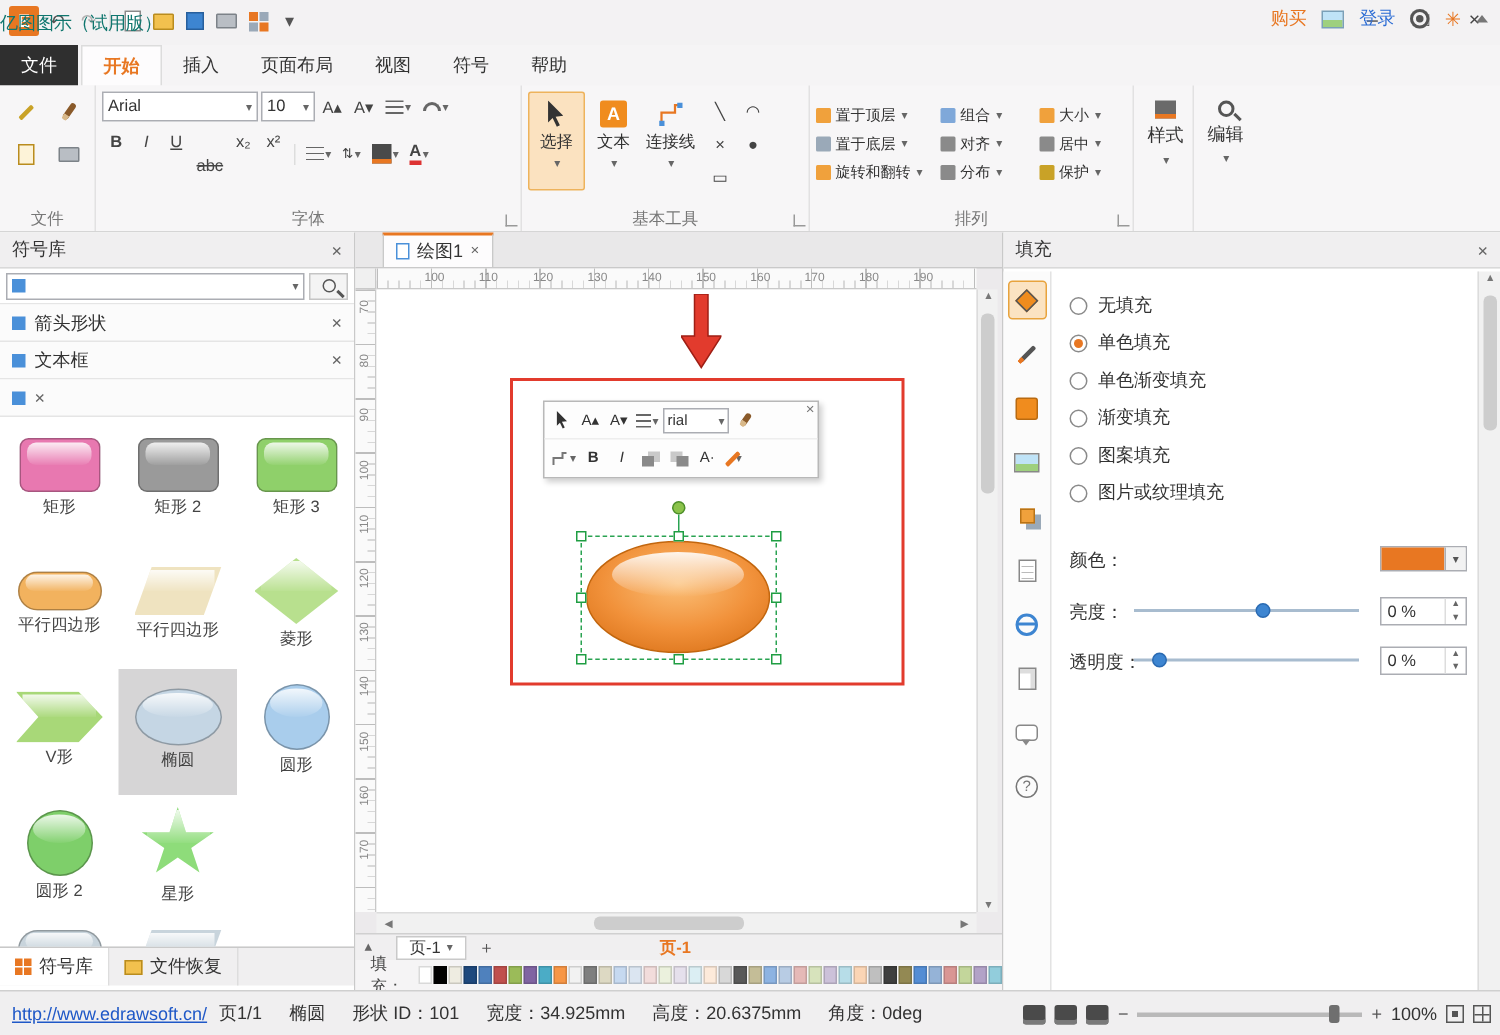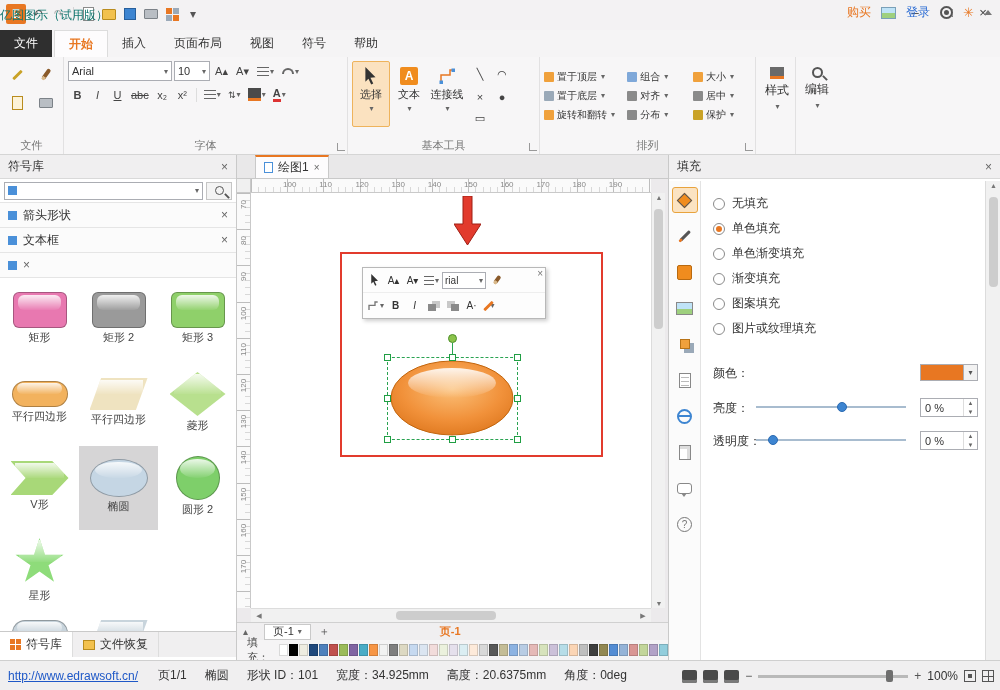--- a/index.html
+++ b/index.html
@@ -182,21 +182,21 @@
   .slider{position:absolute;left:55px;top:3px;width:150px;height:14px}
   .slider::before{content:'';position:absolute;left:0;right:0;top:6px;height:2px;background:#a8bccf}
   .sthumb{position:absolute;top:2px;width:10px;height:10px;border-radius:50%;background:#3d85d1;border:1px solid #2a6ab2}
   .spin{position:absolute;left:219px;top:1px;width:58px;height:19px;border:1px solid #abadb3;background:#fff;display:flex}
   .spin .val{flex:1;font-size:11px;padding:3px 4px}
   .spin .arrs{width:14px;border-left:1px solid #ddd;display:flex;flex-direction:column}
   .spin .arrs span{flex:1;font-size:6px;color:#666;text-align:center;line-height:8px}
   .rpscroll{position:absolute;right:0;top:26px;width:15px;bottom:0;background:#f1f1f1;border-left:1px solid #dcdcdc}
 
   
-  .statusbar{position:absolute;left:0;top:660px;width:1000px;height:30px;background:#f0eff0;border-top:1px solid #cfcfcf;display:flex;align-items:center;padding:0 8px;gap:20px}
+  .statusbar{position:absolute;left:0;top:660px;width:1000px;height:30px;background:#f0eff0;border-top:1px solid #cfcfcf;display:flex;align-items:center;padding:0 8px;gap:8px}
   .url{color:#1f58c7;text-decoration:underline}
   .sit{color:#333}
   .sb-right{position:absolute;right:6px;top:0;height:30px;display:flex;align-items:center;gap:6px}
   .vmi{width:15px;height:13px;background:#4a4a4a;border-radius:2px;box-shadow:inset 0 -3px 0 #7a7a7a}
   .zslider{width:150px;height:3px;background:#b9b9b9;position:relative}
   .zthumb{position:absolute;left:85%;top:-5px;width:7px;height:12px;background:#6f6f6f;border-radius:2px}
   .fitic{width:12px;height:12px;border:1px solid #555;position:relative}
   .fitic::after{content:'';position:absolute;left:3px;top:3px;width:4px;height:4px;background:#555}
   .gridic{width:12px;height:12px;border:1px solid #555;background:
      linear-gradient(#555,#555) 50% 0/1px 100% no-repeat,
@@ -296,21 +296,21 @@
         <div class="sbtn">
             <span class="arc"></span>
             <span class="dd">▾</span>
           </div>
       </div>
       <div class="fr2">
         <span style="display:flex;gap:1px">
             <div class="sbtn" style="font-weight: bold;">B</div>
             <div class="sbtn" style="font-style: italic;">I</div>
             <div class="sbtn" style="text-decoration: underline;">U</div>
-            <div class="sbtn" style="text-decoration: line-through;">abc</div>
+            <div class="sbtn" style="text-decoration: line-through; margin-top: 16px;">abc</div>
             <div class="sbtn" style="">x₂</div>
             <div class="sbtn" style="">x²</div>
           </span>
         <span style="width:1px;height:14px;background:#ddd;margin:0 3px"></span>
         <div class="sbtn">
             <span class="bars"></span>
             <span class="dd">▾</span>
           </div>
         <div class="sbtn">
             <span style="font-size:9px">⇅</span>
@@ -494,20 +494,24 @@
           <div class="shp diamond" style="--c: #b8e08e;"></div>
           <div class="slbl">菱形</div>
         </div>
         <div class="cell">
           <div class="shp chevron" style="--c: #a8d878;"></div>
           <div class="slbl">V形</div>
         </div>
         <div class="cell sel">
           <div class="shp ellipse" style="--c: #c5d6e4;"></div>
           <div class="slbl">椭圆</div>
+        </div>
+        <div class="cell">
+          <div class="shp circle" style="--c: #a9cdec;"></div>
+          <div class="slbl">圆形</div>
         </div>
         <div class="cell">
           <div class="shp circle" style="--c: #7ecf6a;"></div>
           <div class="slbl">圆形 2</div>
         </div>
         <div class="cell">
           <div class="shp star" style="--c: #8edc7a;"></div>
           <div class="slbl">星形</div>
         </div>
       </div>

